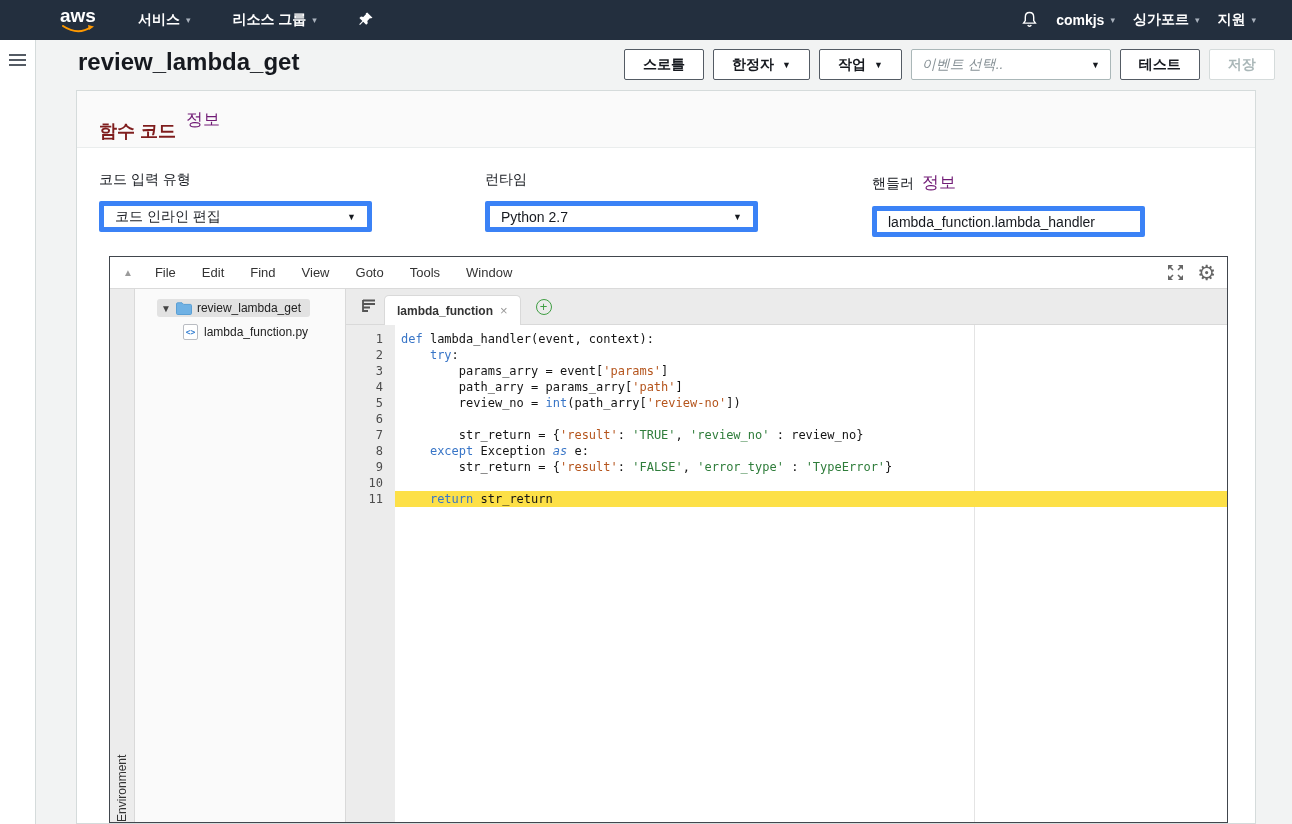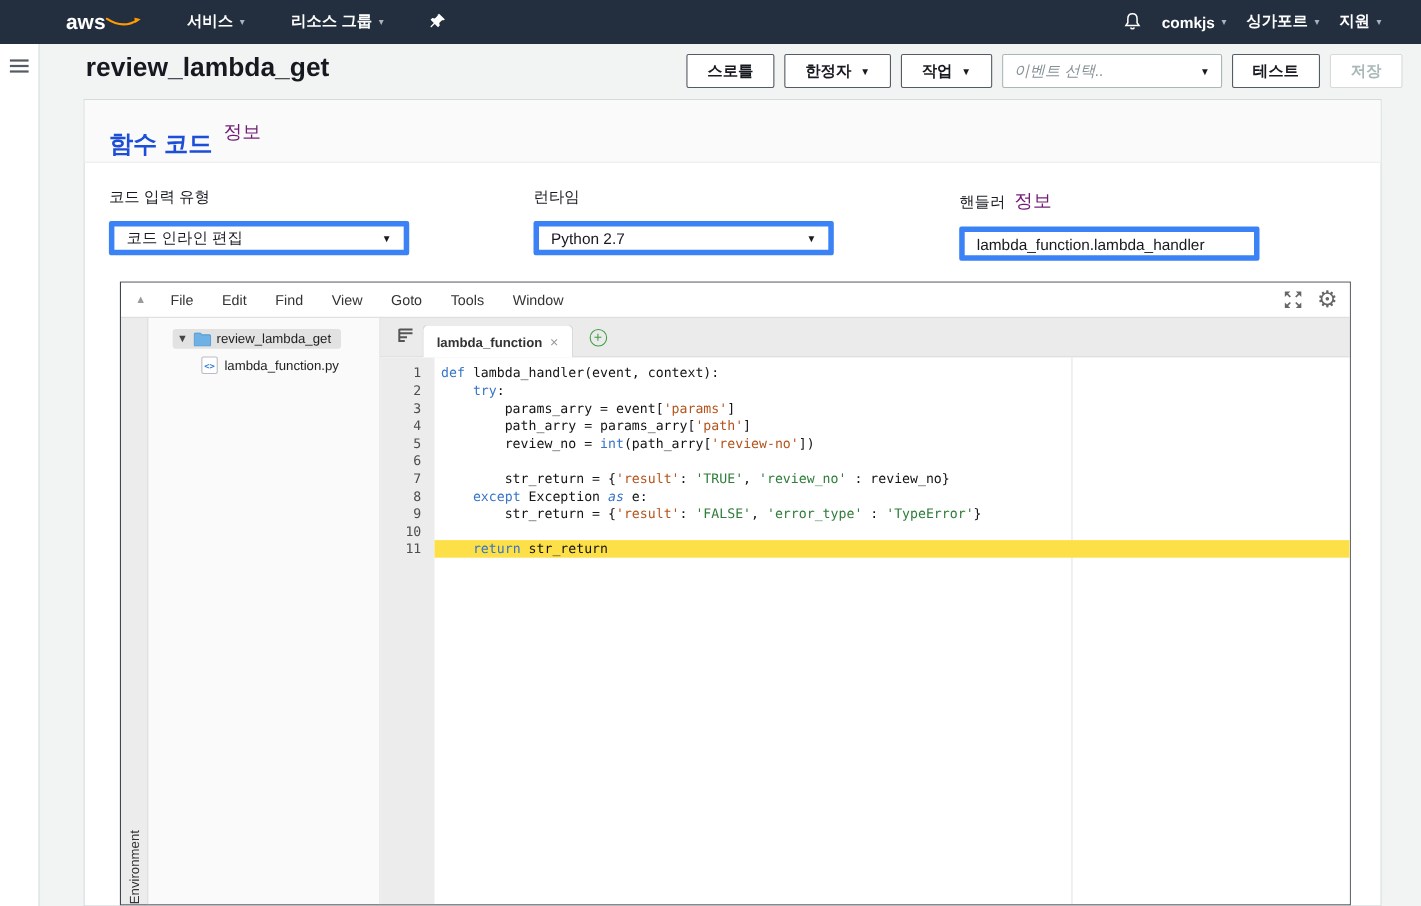--- a/index.html
+++ b/index.html
@@ -3,21 +3,21 @@
 <meta charset="utf-8">
 <style>
   * { margin:0; padding:0; box-sizing:border-box; }
   html,body { background:#fff; }
   body { font-family:"Liberation Sans","DejaVu Sans",sans-serif; }
   #screen { position:relative; width:1292px; height:824px; background:#f2f3f3; overflow:hidden; }
 
   
   .navbar { position:absolute; left:0; top:0; width:1292px; height:40px; background:#232f3e; display:flex; align-items:center; }
   .nav-left { display:flex; align-items:center; margin-left:60px; gap:42px; }
-  .aws-logo { display:flex; align-items:center; line-height:1; cursor:pointer; }
+  .aws-logo { display:flex; flex-direction:column; align-items:center; line-height:1; cursor:pointer; }
   .aws-logo .aws-text { color:#fff; font-weight:bold; font-size:19px; letter-spacing:0; }
   .nav-item { color:#fff; font-size:14px; font-weight:700; display:flex; align-items:center; gap:6px; cursor:pointer; }
   .nav-chev { color:#aab2bd; font-size:9px; }
   .nav-right { margin-left:auto; display:flex; align-items:center; gap:18px; margin-right:36px; }
   .nav-right .nav-item { font-weight:600; }
 
   
   .left-rail { position:absolute; left:0; top:40px; width:36px; height:784px; background:#fff; border-right:1px solid #d5dbdb; }
   .hamburger { margin:14px 0 0 9px; cursor:pointer; }
   .hamburger div { width:17px; height:2px; background:#545b64; margin-bottom:3px; }
@@ -28,21 +28,21 @@
   .btn { height:31px; background:#fff; border:1px solid #545b64; border-radius:2px; font-size:14px; font-weight:700; color:#16191f; padding:0 18px; display:flex; align-items:center; gap:8px; cursor:pointer; font-family:inherit; }
   .btn .caret { font-size:9px; }
   .btn.disabled { border-color:#d5dbdb; color:#aab7b8; cursor:default; }
   .event-select { width:200px; height:31px; background:#fff; border:1px solid #aab7b8; border-radius:2px; display:flex; align-items:center; padding:0 10px; cursor:pointer; }
   .event-select .ph { font-style:italic; color:#879196; font-size:14px; }
   .event-select .caret { margin-left:auto; font-size:9px; color:#16191f; }
 
   
   .card { position:absolute; left:76px; top:90px; width:1180px; height:734px; background:#fff; border:1px solid #d5dbdb; }
   .card-header { height:57px; background:#fafafa; border-bottom:1px solid #eaeded; display:flex; align-items:center; padding-left:22px; gap:10px; }
-  .card-header .sec-title { font-size:22px; font-weight:700; color:#1d4ed8;margin-top:24px; }
+  .card-header .sec-title { font-size:18px; font-weight:700; color:#7f1d1d;margin-top:24px; }
   .info-link { font-size:17px; color:#701a75; text-decoration:none; cursor:pointer; }
 
   .field { position:absolute; width:273px; }
   .field .flabel { font-size:14px; color:#16191f; margin-bottom:12px; display:flex; gap:8px; align-items:baseline; }
   .control { height:31px; border:5px solid #3b82f6; border-radius:2px; background:#fff; display:flex; align-items:center; padding:0 11px; font-size:14px; color:#16191f; }
   .control .caret { margin-left:auto; font-size:9px; color:#16191f; }
   .control input { border:none; outline:none; width:100%; font-size:14px; color:#16191f; font-family:inherit; background:transparent; }
 
   
   .editor { position:absolute; left:32px; top:165px; width:1119px; height:567px; border:1px solid #41464d; background:#fff; display:flex; flex-direction:column; }

